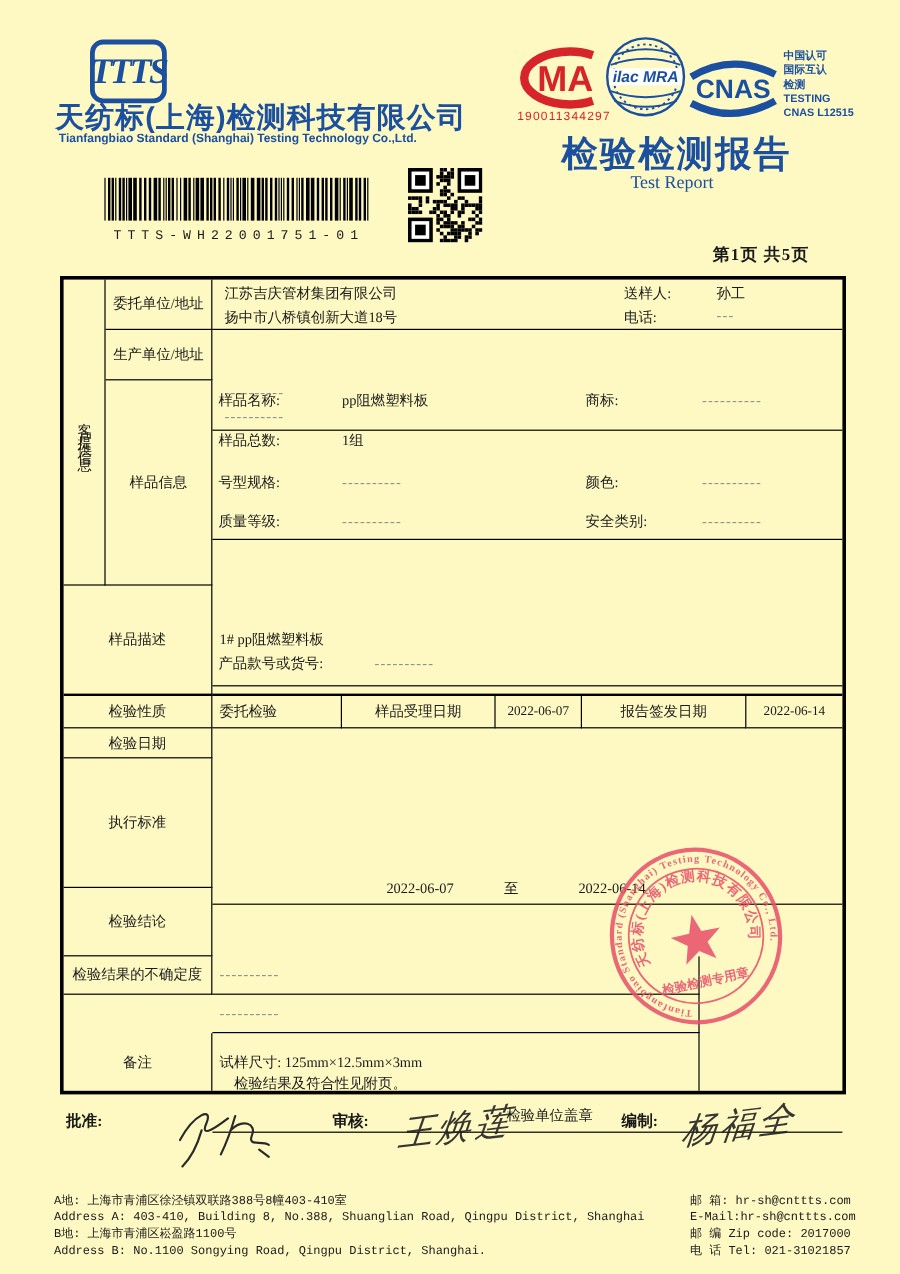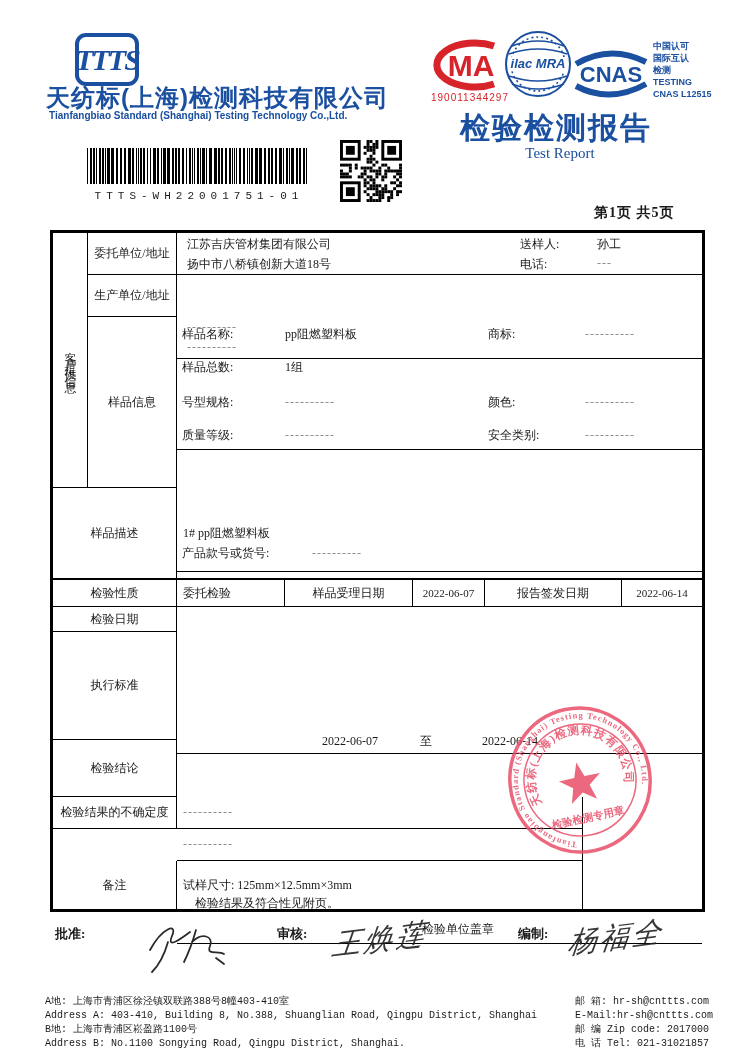--- a/index.html
+++ b/index.html
@@ -1,34 +1,34 @@
 <!DOCTYPE html>
 <html><head>
 <meta charset="utf-8">
 <style>
   html,body{margin:0;padding:0;background:#e8e8e8;}
-  .page{position:relative;width:750px;height:1062px;background:#ffffff;margin:0 auto;
+  .page{position:relative;width:750px;height:1062px;background:#fef9c3;margin:0 auto;
         font-family:"Liberation Serif","DejaVu Serif",serif;color:#1a1a1a;overflow:hidden;}
   .abs{position:absolute;box-sizing:border-box;}
   .dash{color:#8a8a8a;letter-spacing:1px;}
 
   
   .logo-box{left:75px;top:33px;width:64px;height:53px;border:4px solid #1b4fa0;border-radius:11px;
             display:flex;align-items:center;justify-content:center;}
   .logo-box span{font-family:"Liberation Serif",serif;font-style:italic;font-weight:bold;
             font-size:30px;color:#1b4fa0;letter-spacing:-2px;}
   .company-cn{left:46px;top:82px;font-size:24px;font-weight:bold;color:#1b4fa0;
             font-family:"Liberation Sans","DejaVu Sans",sans-serif;letter-spacing:1px;white-space:nowrap;}
   .company-en{left:49px;top:110px;font-size:10px;font-weight:bold;color:#1b4fa0;
             font-family:"Liberation Sans","DejaVu Sans",sans-serif;white-space:nowrap;}
   .cma-num{left:424px;top:92px;width:92px;text-align:center;font-size:10px;color:#d7232a;
             font-family:"Liberation Sans",sans-serif;letter-spacing:1px;}
   .cnas-side{left:653px;top:40px;font-size:9px;line-height:12px;color:#1b4fa0;font-weight:bold;
             font-family:"Liberation Sans",sans-serif;}
-  .report-title{left:460px;top:108px;width:200px;text-align:left;font-size:30px;font-weight:bold;
+  .report-title{left:460px;top:108px;width:200px;text-align:right;font-size:30px;font-weight:bold;
             color:#1b4fa0;letter-spacing:2px;white-space:nowrap;}
   .report-sub{left:460px;top:145px;width:200px;text-align:center;font-size:15px;color:#1b4fa0;}
   .bc-wrap{left:85px;top:148px;width:228px;}
   .bc-text{text-align:center;font-family:"Liberation Mono","DejaVu Sans Mono",monospace;
             font-size:11px;letter-spacing:5px;margin-top:2px;white-space:nowrap;}
   .page-info{left:594px;top:204px;font-size:14px;font-weight:bold;letter-spacing:1px;}
 
   
   .tbl{left:50px;top:230px;width:655px;height:682px;border:3px solid #000;}
   .cell{position:absolute;box-sizing:border-box;font-size:12px;text-align:center;}

